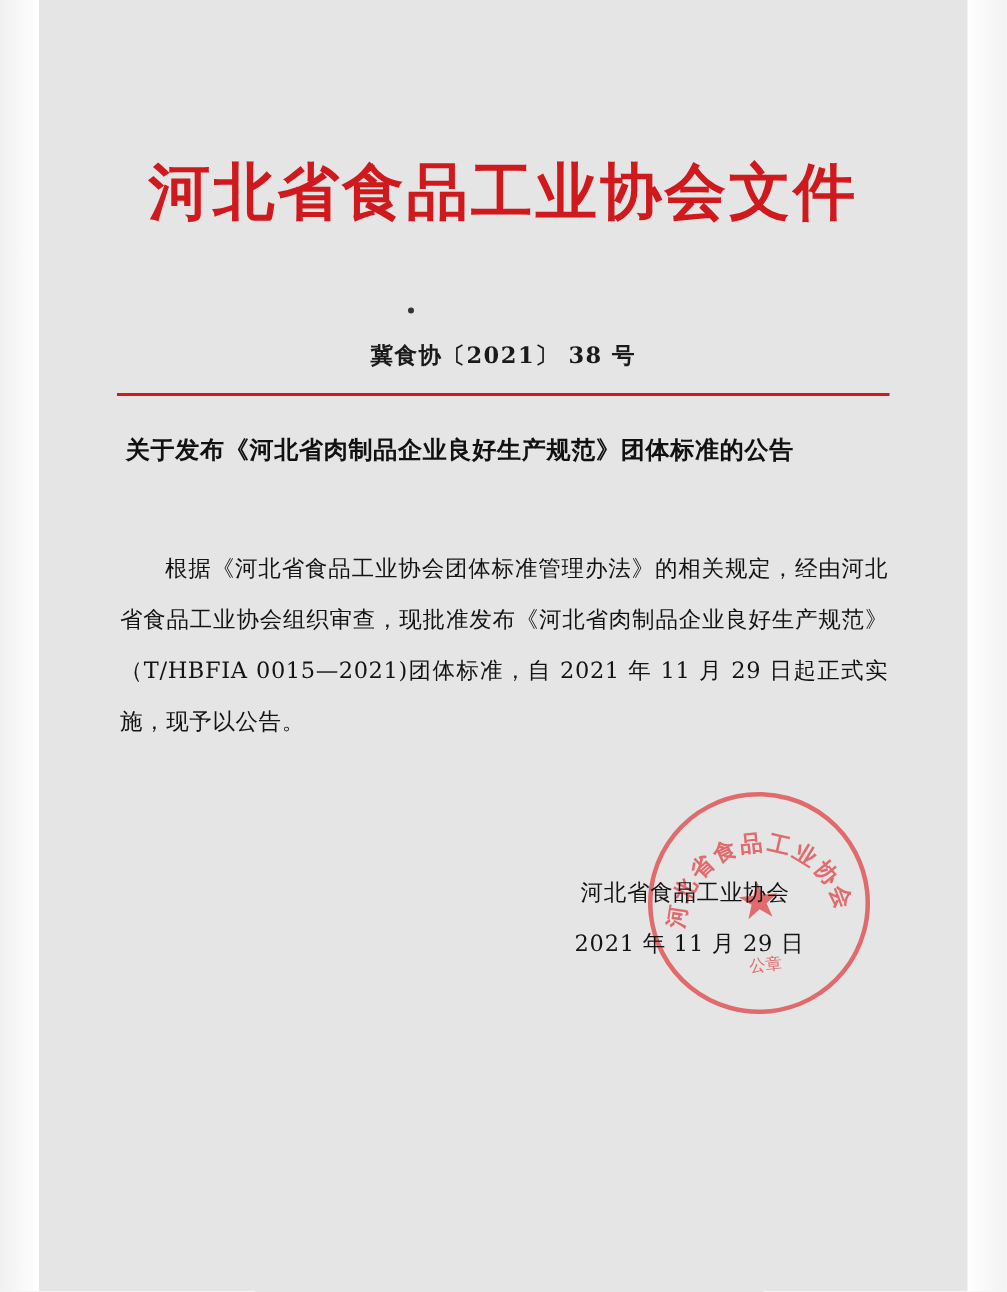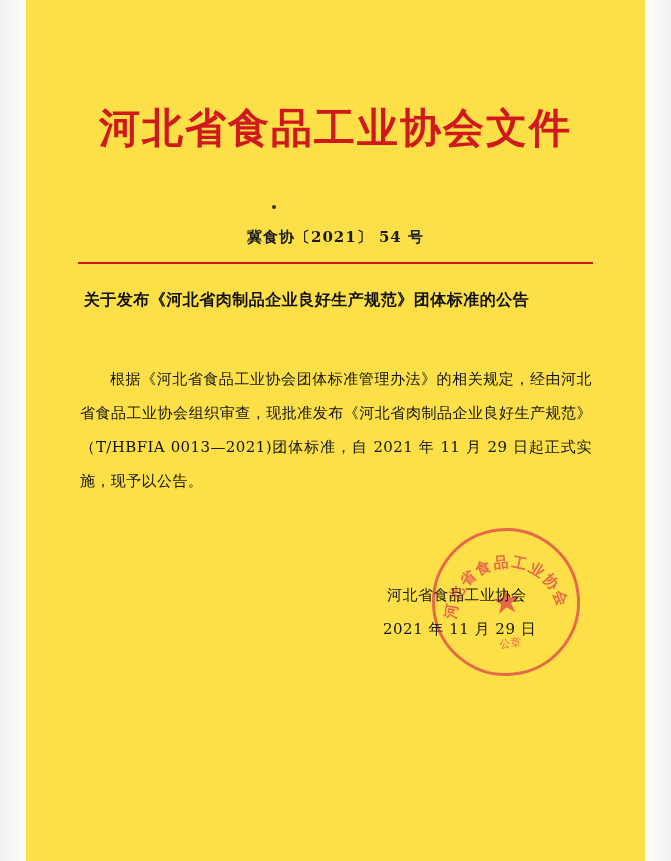--- a/index.html
+++ b/index.html
@@ -11,21 +11,21 @@
     width: 671px;
     height: 861px;
     font-family: "Liberation Serif", "DejaVu Serif", serif;
     overflow: hidden;
     position: relative;
   }
   .page {
     position: relative;
     width: 671px;
     height: 861px;
-    background: #fde047;
+    background: #e5e5e5;
     box-sizing: border-box;
   }
   
   .page::before {
     content: "";
     position: absolute;
     left: 0; top: 0; bottom: 0;
     width: 26px;
     background: linear-gradient(to right, #f0f0f0, #ffffff);
     pointer-events: none;
@@ -179,28 +179,28 @@
 </style>
 </head>
 <body>
 
 <div class="page">
 
   <div class="doc-title">河北省食品工业协会文件</div>
 
   <div class="dot-mark"></div>
 
-  <div class="doc-number">冀食协〔2021〕 54 号</div>
+  <div class="doc-number">冀食协〔2021〕 38 号</div>
 
   <div class="red-rule"></div>
 
   <div class="announce-title">关于发布《河北省肉制品企业良好生产规范》团体标准的公告</div>
 
   <div class="body-text">
-    <p>根据《河北省食品工业协会团体标准管理办法》的相关规定，经由河北省食品工业协会组织审查，现批准发布《河北省肉制品企业良好生产规范》（T/HBFIA 0013—2021)团体标准，自 2021 年 11 月 29 日起正式实施，现予以公告。</p>
+    <p>根据《河北省食品工业协会团体标准管理办法》的相关规定，经由河北省食品工业协会组织审查，现批准发布《河北省肉制品企业良好生产规范》（T/HBFIA 0015—2021)团体标准，自 2021 年 11 月 29 日起正式实施，现予以公告。</p>
   </div>
 
   <div class="seal">
     <svg class="seal-arc" viewBox="0 0 142 142">
       <defs>
         <path id="arcpath" d="M 20,78 A 52,52 0 0 1 122,78"></path>
       </defs>
       <text>
         <textPath href="#arcpath" startOffset="50%" text-anchor="middle">河北省食品工业协会</textPath>
       </text>

